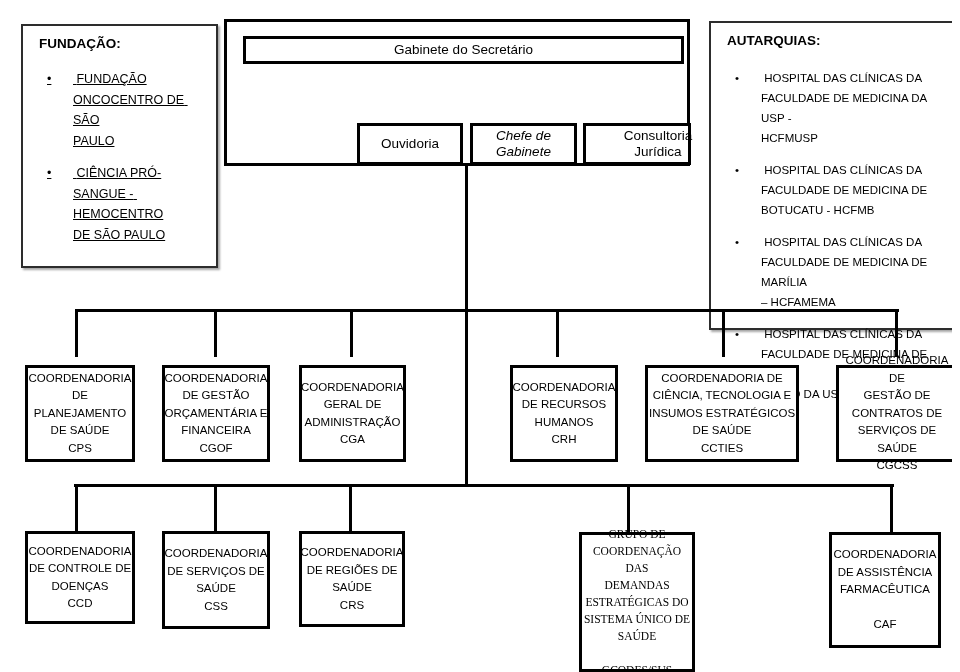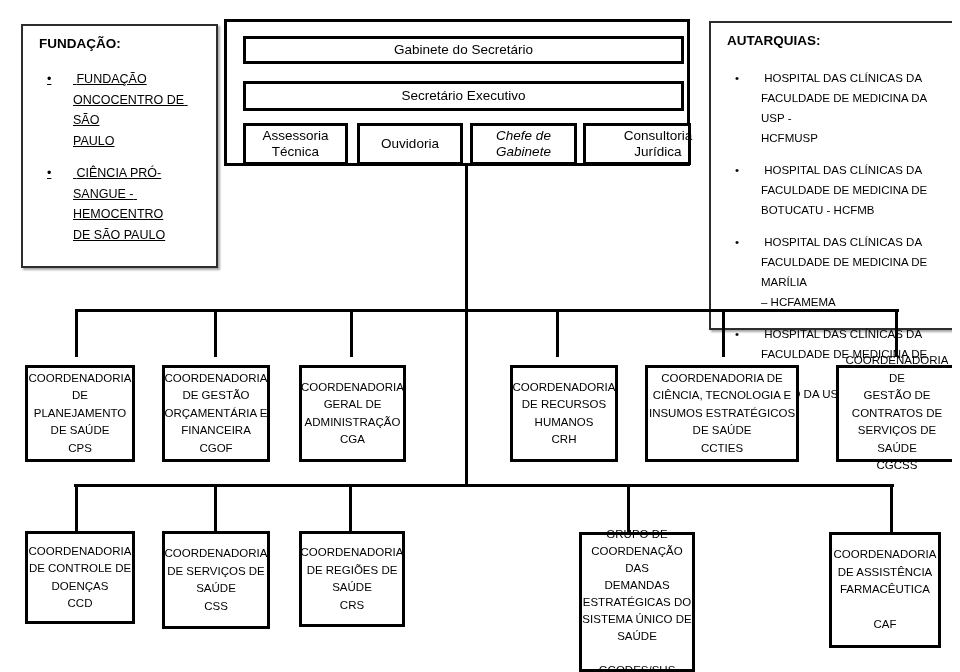--- a/index.html
+++ b/index.html
@@ -53,21 +53,21 @@
   .row1 { top:349px; height:97px; }
   .b-cps    { left:9px;   width:110px; }
   .b-cgof   { left:146px; width:108px; }
   .b-cga    { left:283px; width:107px; }
   .b-crh    { left:494px; width:108px; }
   .b-ccties { left:629px; width:154px; }
   .b-cgcss  { left:820px; width:122px; }
   .b-ccd    { left:9px;   top:515px; width:110px; height:93px; }
   .b-css    { left:146px; top:515px; width:108px; height:98px; }
   .b-crs    { left:283px; top:515px; width:106px; height:96px; }
-  .b-gcodes { left:563px; top:516px; width:116px; height:140px; line-height:17px; }
+  .b-gcodes { left:563px; top:516px; width:116px; height:140px; line-height:17px;font-family:Liberation Serif, serif; }
   .b-caf    { left:813px; top:516px; width:112px; height:116px; }
 
   
   .line { position:absolute; background:#000; }
   .v-main { left:449px; top:150px; width:3px; height:320px; }
   .h1 { left:59px;  top:293px; width:824px; height:3px; }
   .h2 { left:58px;  top:468px; width:820px; height:3px; }
   .st1 { top:293px; width:3px; height:48px; }
   .st2 { top:468px; width:3px; height:49px; }
   .s1a { left:59px; }  .s1b { left:198px; } .s1c { left:334px; }
@@ -91,23 +91,20 @@
     <div class="bullet-item">
       <span class="bullet"></span>
       <span class="item-text"> CIÊNCIA PRÓ-
 SANGUE - HEMOCENTRO
 DE SÃO PAULO</span>
     </div>
   </div>
 
   <div class="cabinet">
     <div class="tbox tb-gabinete">Gabinete do Secretário</div>
-    <div class="tbox tb-secretario">Secretário Executivo</div>
-    <div class="tbox tb-unit tb-u0">Assessoria
-Técnica</div>
     <div class="tbox tb-unit tb-u1">Ouvidoria</div>
     <div class="tbox tb-unit tb-u2">Chefe de
 Gabinete</div>
     <div class="tbox tb-unit tb-u3">Consultoria
 Jurídica</div>
   </div>
 
   <div class="panel panel-autarquias">
     <div class="panel-title">AUTARQUIAS:</div>
     <div class="bullet-item">

